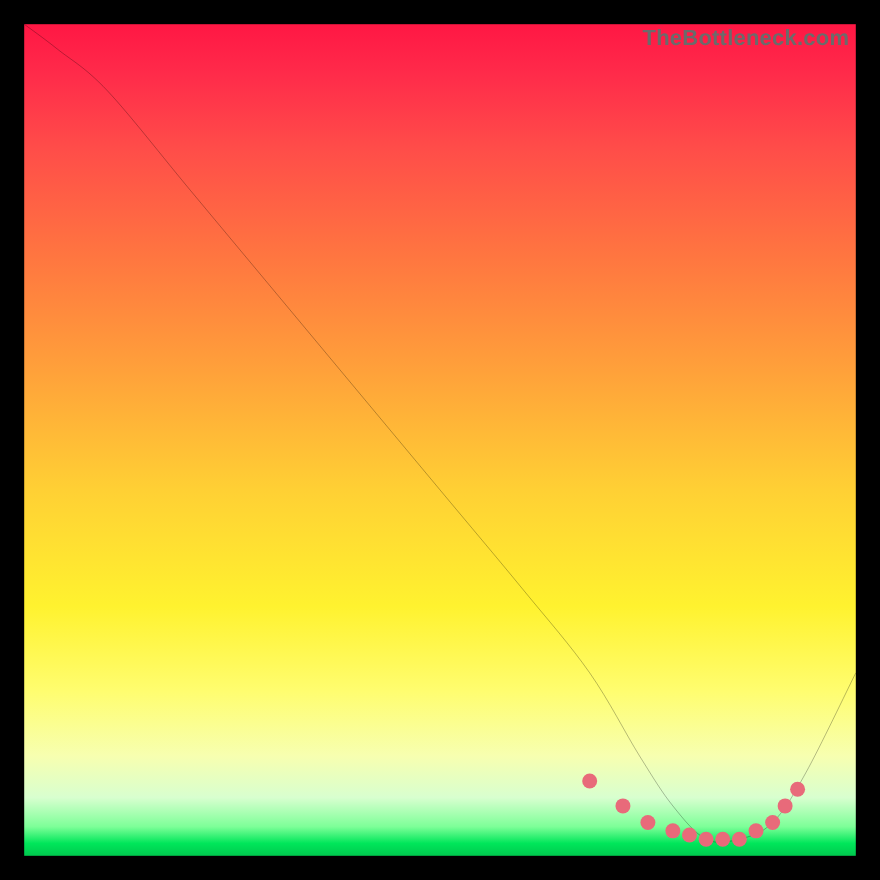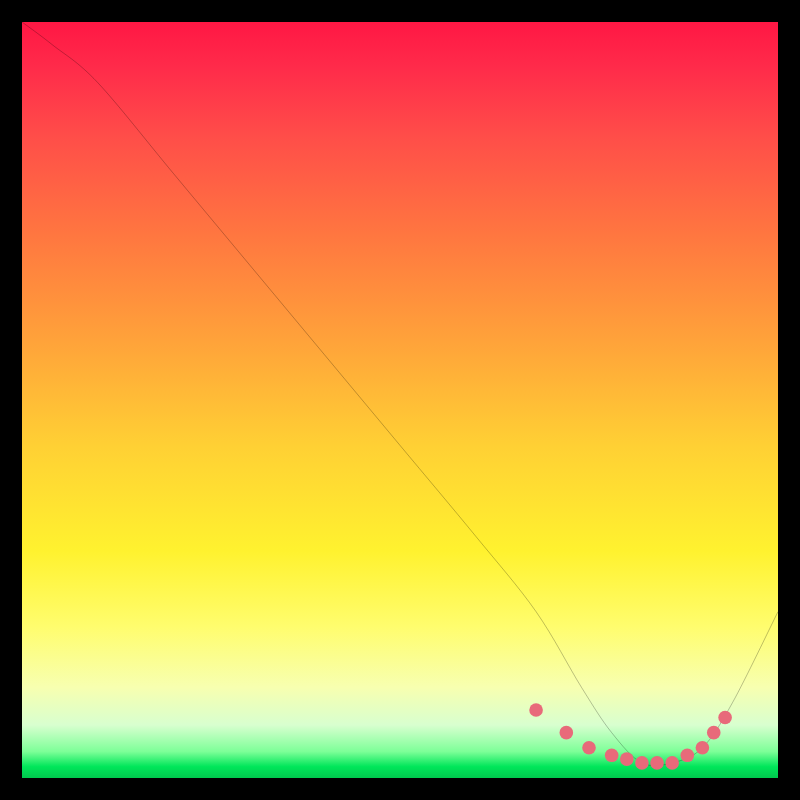--- a/index.html
+++ b/index.html
@@ -57,20 +57,21 @@
     width: 756px;
     height: 756px;
   }
 </style>
 </head>
 <body>
 
 <div class="frame">
   <div class="plot">
 
+    <div class="watermark">TheBottleneck.com</div>
 
     <svg class="curve" viewBox="0 0 100 100" preserveAspectRatio="none">
       <path id="curve-path" fill="none" stroke="#000" stroke-width="0.25" vector-effect="non-scaling-stroke" d="M 0 0 C 0.6666666666666666 0.5, 2.333333333333333 1.6666666666666667, 4 3 C 5.666666666666667 4.333333333333333, 7.333333333333334 5.166666666666666, 10 8 C 12.666666666666666 10.833333333333334, 16.666666666666668 16, 20 20 C 23.333333333333332 24, 26.666666666666668 28, 30 32 C 33.333333333333336 36, 36.666666666666664 40, 40 44 C 43.333333333333336 48, 46.666666666666664 52, 50 56 C 53.333333333333336 60, 57 64.33333333333333, 60 68 C 63 71.66666666666667, 65.66666666666667 74.66666666666667, 68 78 C 70.33333333333333 81.33333333333333, 72.33333333333333 85.33333333333333, 74 88 C 75.66666666666667 90.66666666666667, 76.66666666666667 92.33333333333333, 78 94 C 79.33333333333333 95.66666666666667, 80.66666666666667 97.33333333333333, 82 98 C 83.33333333333333 98.66666666666667, 84.66666666666667 98.33333333333333, 86 98 C 87.33333333333333 97.66666666666667, 88.66666666666667 97.33333333333333, 90 96 C 91.33333333333333 94.66666666666667, 92.33333333333333 93, 94 90 C 95.66666666666667 87, 99 80, 100 78"></path>
       <g id="markers">
           <circle cx="68" cy="91" r="0.9" fill="#e86a7a"></circle>
           <circle cx="72" cy="94" r="0.9" fill="#e86a7a"></circle>
           <circle cx="75" cy="96" r="0.9" fill="#e86a7a"></circle>
           <circle cx="78" cy="97" r="0.9" fill="#e86a7a"></circle>
           <circle cx="80" cy="97.5" r="0.9" fill="#e86a7a"></circle>
           <circle cx="82" cy="98" r="0.9" fill="#e86a7a"></circle>

